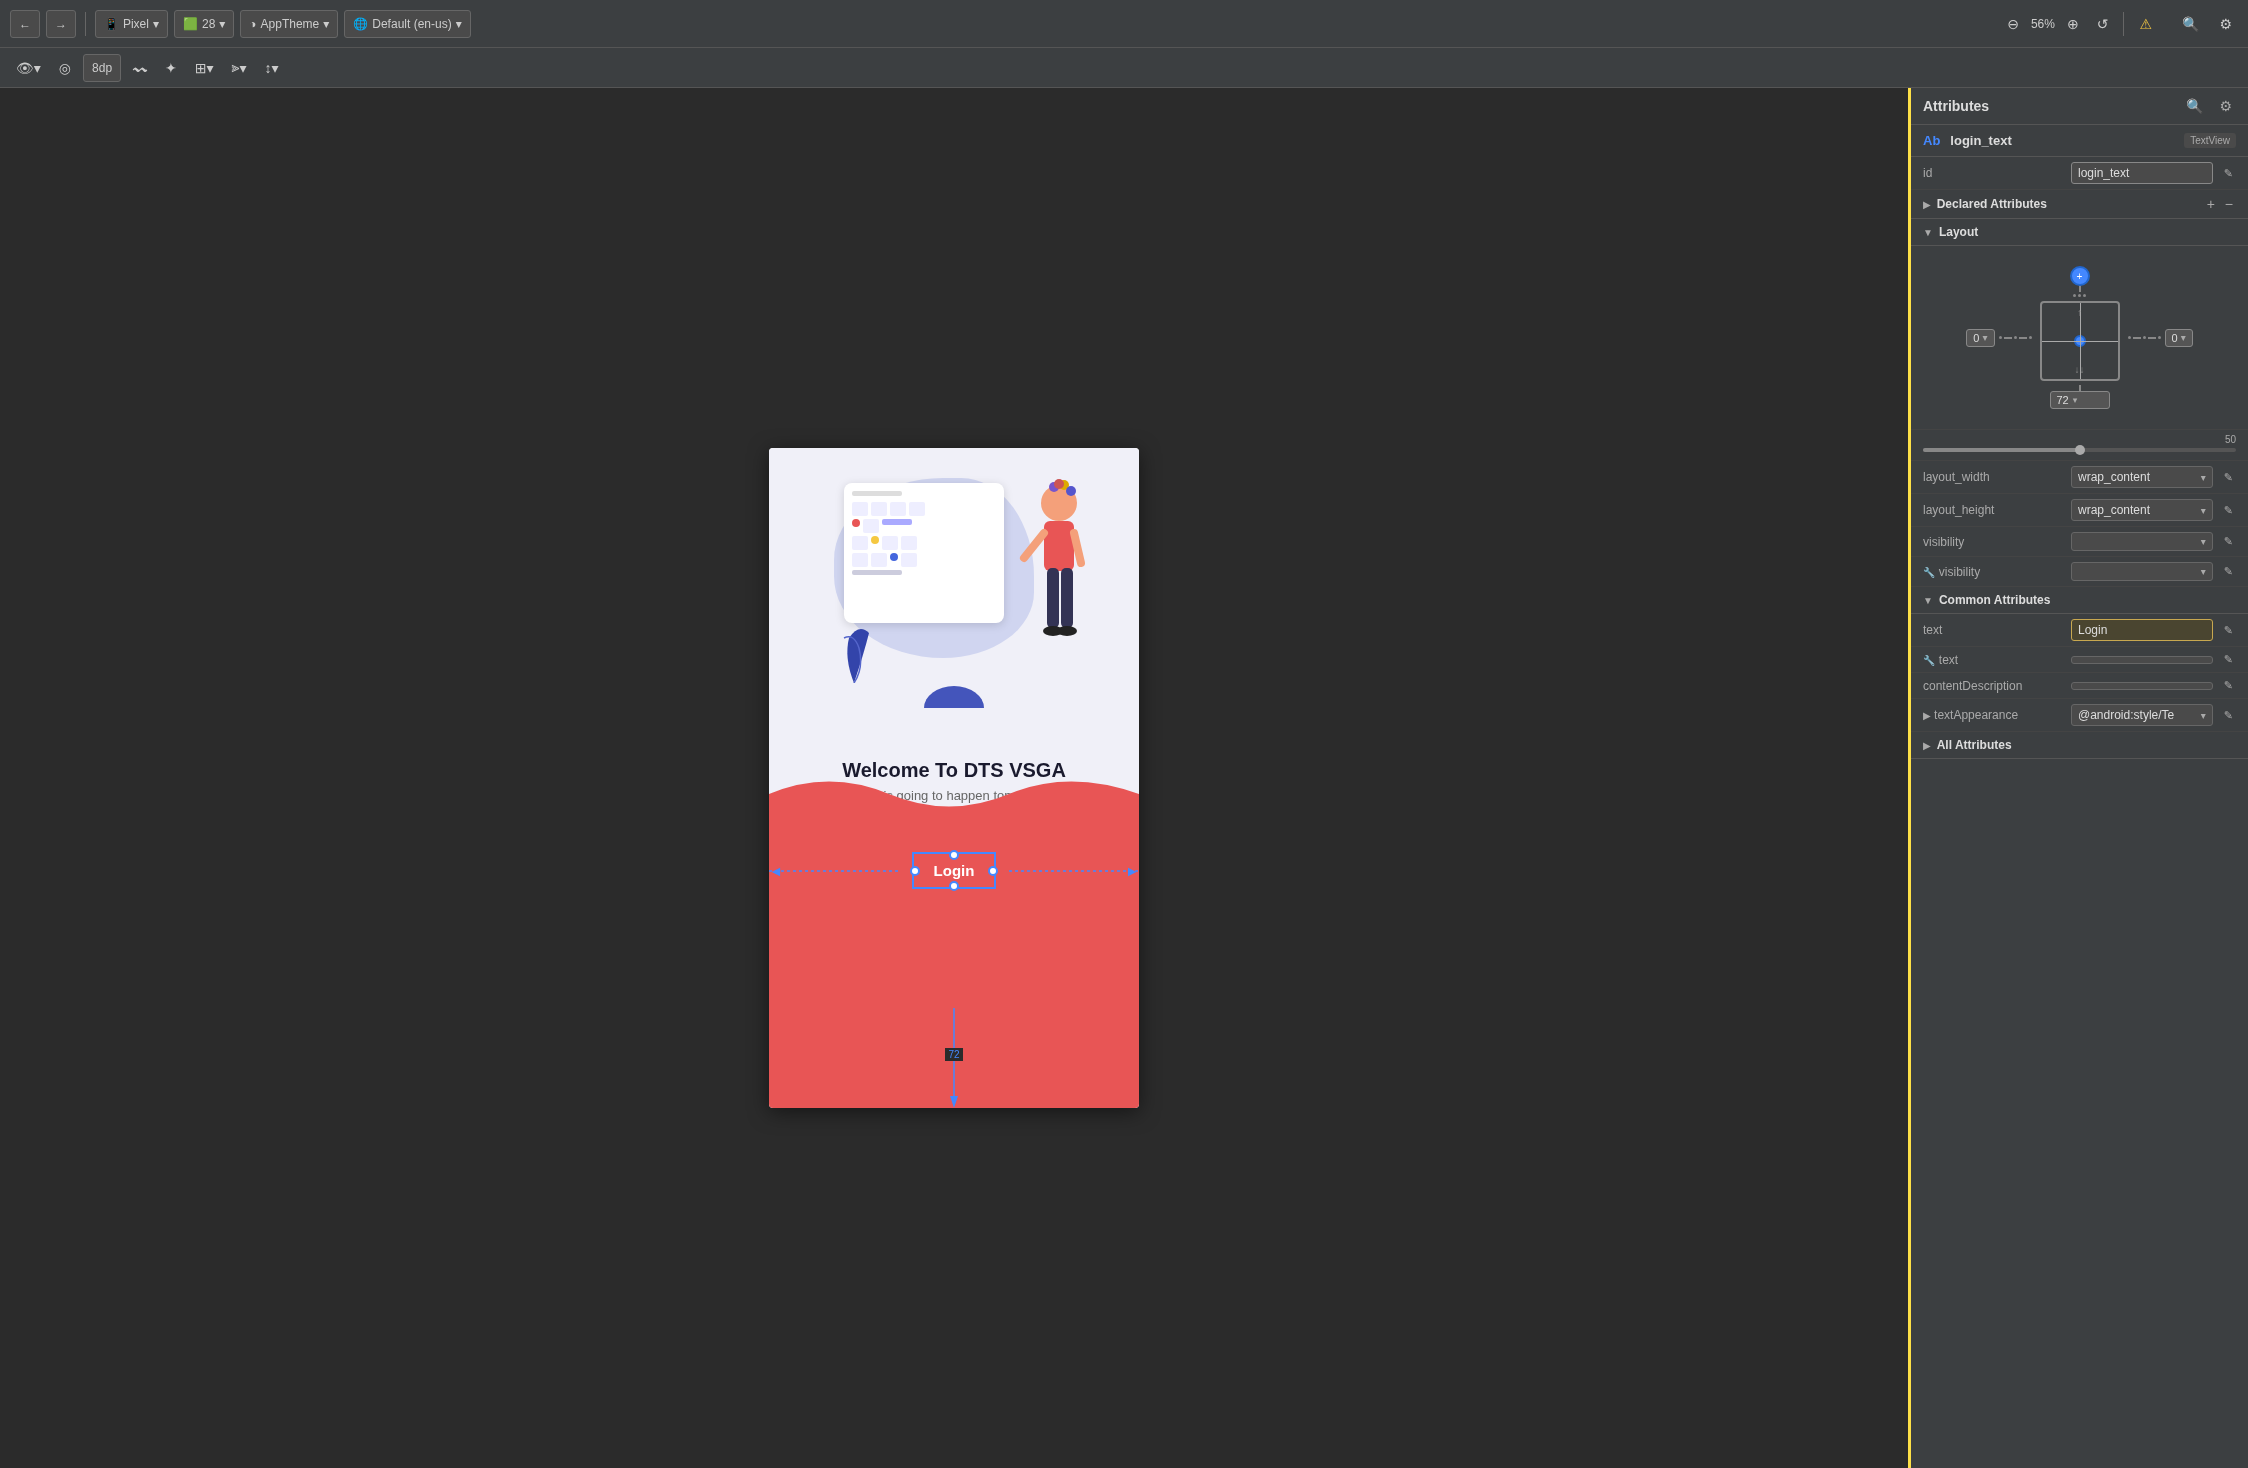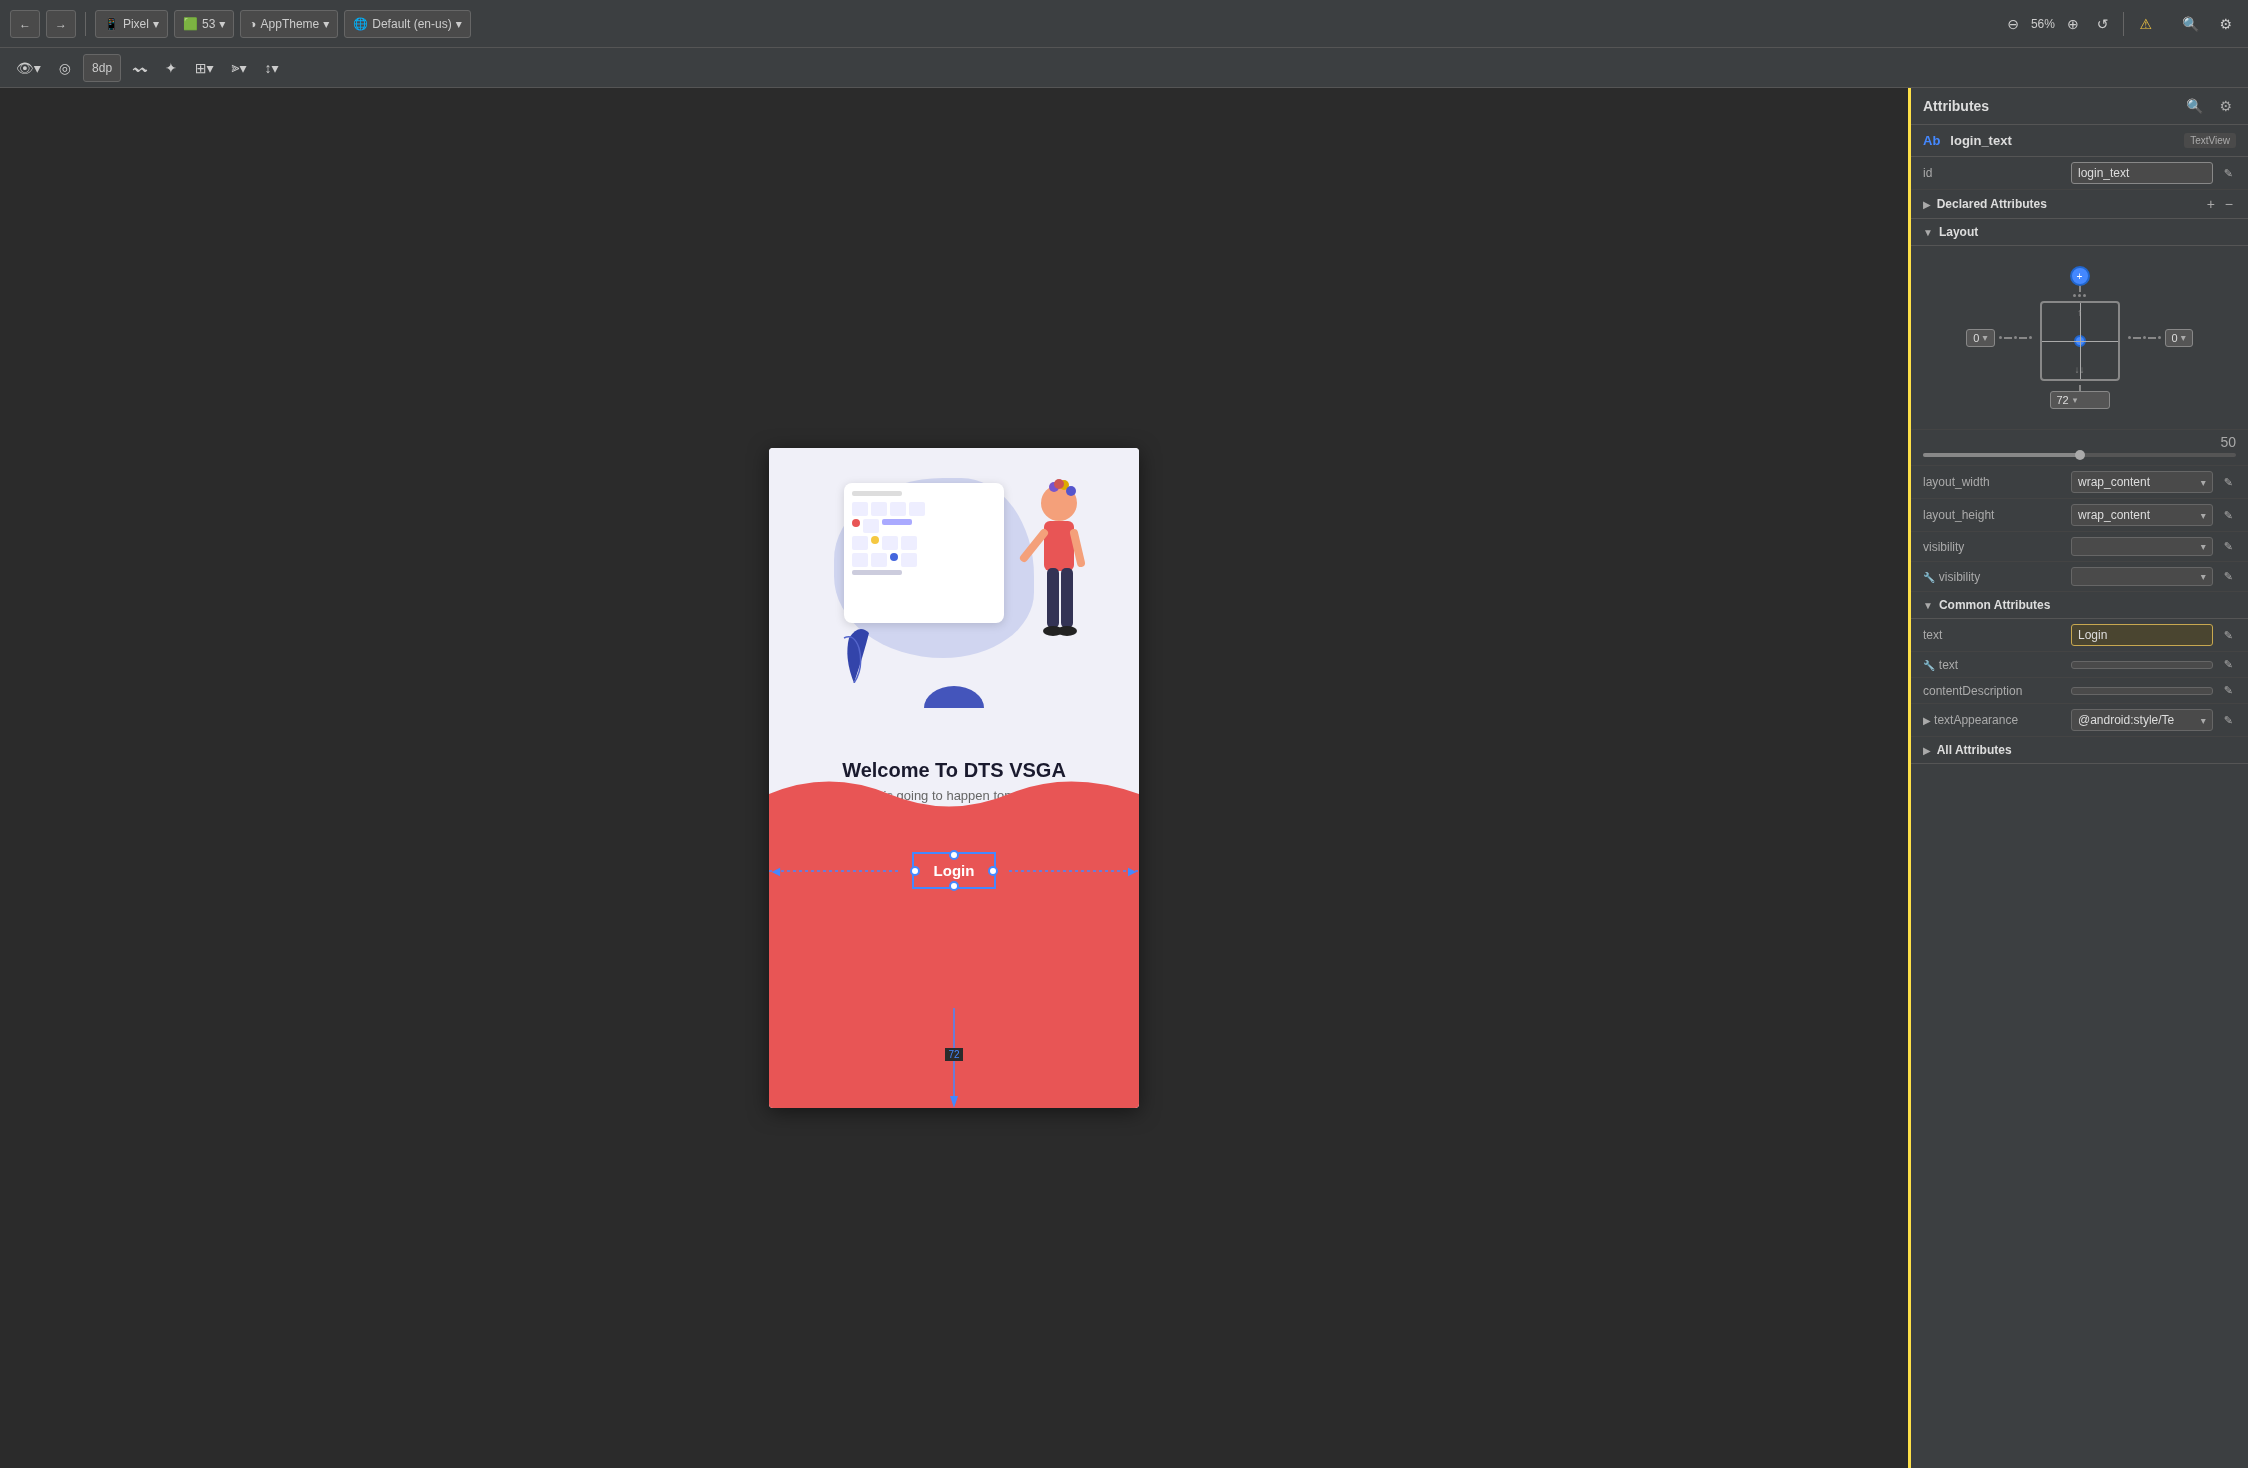--- a/index.html
+++ b/index.html
@@ -422,21 +422,21 @@
     .progress-thumb {
       position: absolute;
       top: 50%;
       transform: translate(-50%, -50%);
       width: 10px;
       height: 10px;
       border-radius: 50%;
       background: #aaa;
     }
     .progress-label {
-      font-size: 14px;
+      font-size: 10px;
       color: #aaa;
       text-align: right;
       margin-bottom: 3px;
     }
     .attr-icon {
       color: #888;
       font-size: 10px;
     }
 
     .edit-btn {
@@ -469,21 +469,21 @@
   <div class="toolbar-divider"></div>
 
   <button class="toolbar-btn">
     <span>📱</span>
     <span>Pixel</span>
     <span>▾</span>
   </button>
 
   <button class="toolbar-btn">
     <span>🟩</span>
-    <span>53</span>
+    <span>28</span>
     <span>▾</span>
   </button>
 
   <button class="toolbar-btn">
     <span>◑</span>
     <span>AppTheme</span>
     <span>▾</span>
   </button>
 
   <button class="toolbar-btn">

